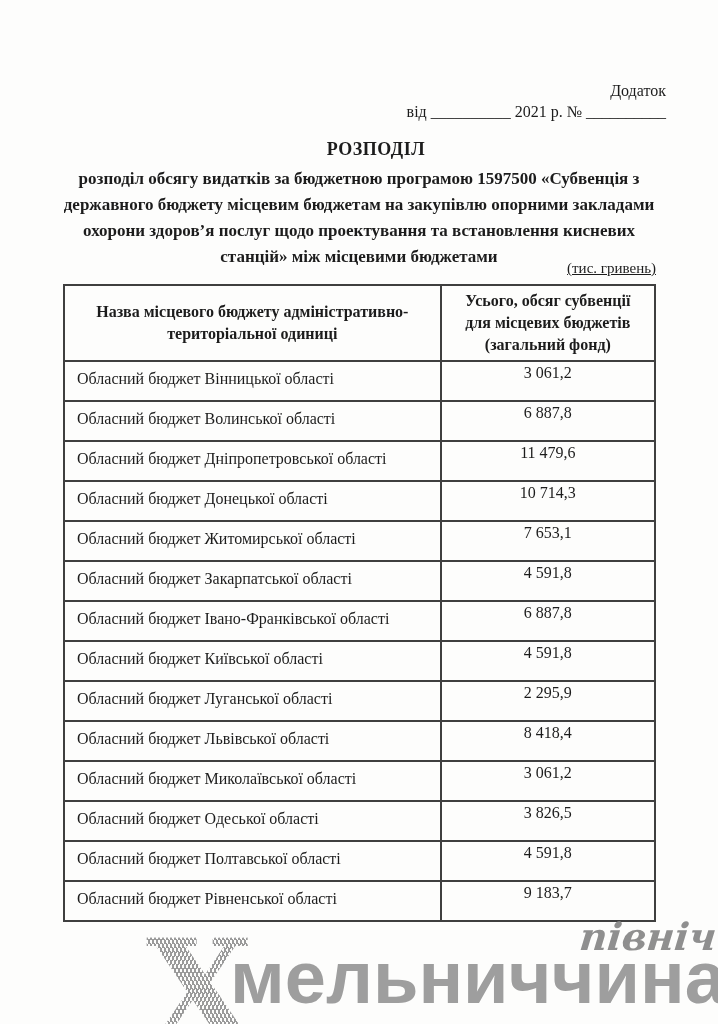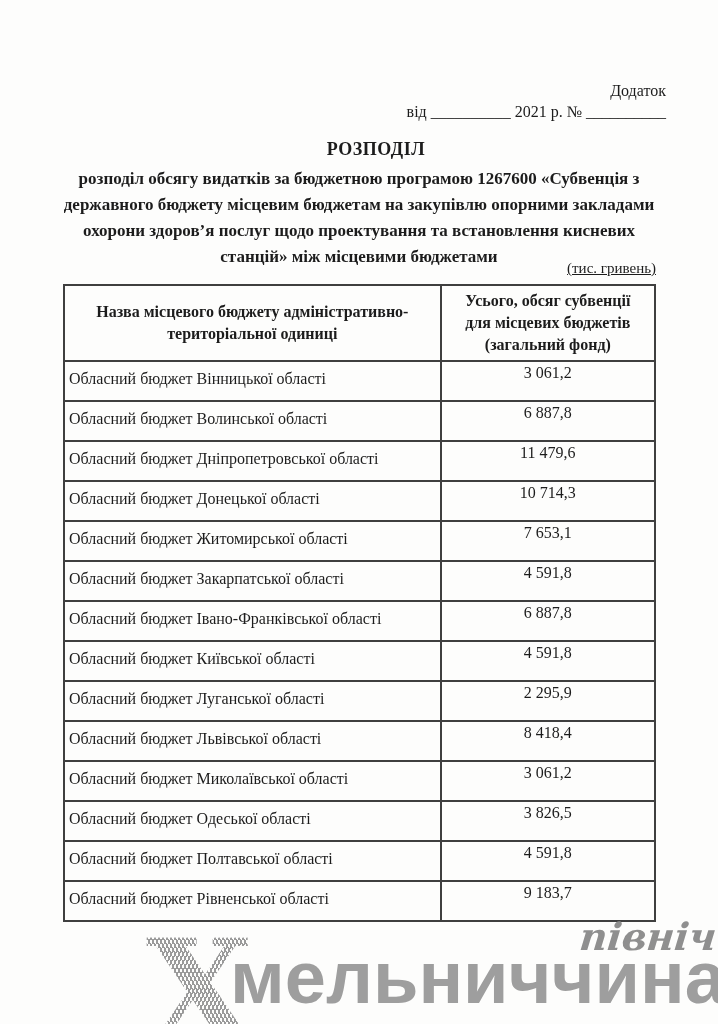--- a/index.html
+++ b/index.html
@@ -78,21 +78,21 @@
     height: 76px;
     padding: 4px 10px;
   }
   .budget-table col.c-name  { width: 378px; }
   .budget-table col.c-amt   { width: 215px; }
   .budget-table td {
     height: 37px;
     font-size: 16px;
     vertical-align: middle;
   }
-  .budget-table td.cell-name { text-align: left; padding: 2px 8px 6px 4px; }
+  .budget-table td.cell-name { text-align: left; padding: 2px 8px 6px 12px; }
   .budget-table td.cell-amt  { text-align: center; padding: 2px 4px 18px 4px; white-space: nowrap; }
   
   .wm-script {
     position: absolute;
     top: 914px;
     right: 2px;
     z-index: 3;
     font-family: "DejaVu Serif", serif;
     font-style: italic;
     font-weight: bold;
@@ -140,21 +140,21 @@
 
 <div class="page">
 
   <div class="doc-header">
     <div>Додаток</div>
     <div>від __________ 2021 р. № __________</div>
   </div>
 
   <div class="doc-title">РОЗПОДІЛ</div>
 
-  <div class="doc-subtitle">розподіл обсягу видатків за бюджетною програмою 1267600 «Субвенція з державного бюджету місцевим бюджетам на закупівлю опорними закладами охорони здоров’я послуг щодо проектування та встановлення кисневих станцій» між місцевими бюджетами</div>
+  <div class="doc-subtitle">розподіл обсягу видатків за бюджетною програмою 1597500 «Субвенція з державного бюджету місцевим бюджетам на закупівлю опорними закладами охорони здоров’я послуг щодо проектування та встановлення кисневих станцій» між місцевими бюджетами</div>
 
   <div class="units-note">(тис. гривень)</div>
 
   <table class="budget-table">
     <colgroup>
         <col class="c-name">
         <col class="c-amt">
       </colgroup>
     <thead>
       <tr>

